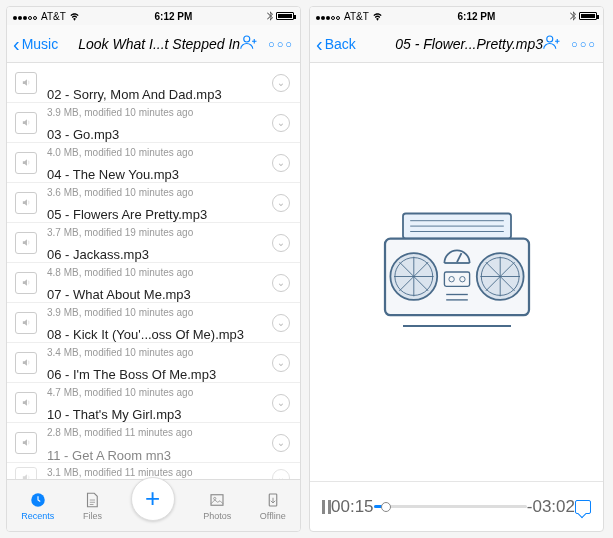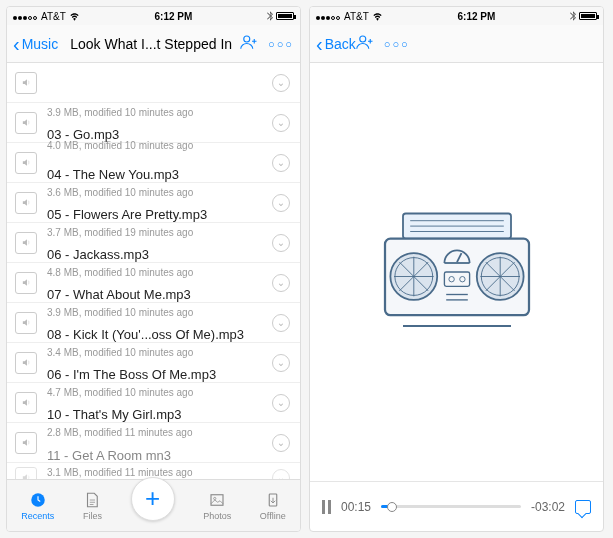--- a/index.html
+++ b/index.html
@@ -45,27 +45,28 @@
     display: flex;
     align-items: center;
     padding: 0 6px;
     border-bottom: 1px solid #e0e0e0;
     background: #fafafa;
   }
   .nav-back { display:flex; align-items:center; color:#0a84ff; font-size:14px; cursor:pointer; }
   .nav-back .chev { font-size:20px; line-height:1; margin-right:2px; }
   .nav-title {
     flex: 1;
-    text-align: center;
+    text-align: right;
     font-size: 14px;
     color: #000;
     padding-left: 4px;
     white-space: nowrap;
     overflow: hidden;
     text-overflow: ellipsis;
+    font-style: italic;
   }
   .nav-right { display:flex; align-items:center; gap:10px; color:#0a84ff; }
   .person-add { font-size:16px; }
   .more-dots { letter-spacing:2px; font-size:11px; }
   .list {
     flex: 1;
     overflow: hidden;
     background:#fff;
   }
   .list-row {
@@ -131,22 +132,21 @@
   .content-area {
     flex:1; display:flex; align-items:center; justify-content:center;
   }
   .boombox svg { display:block; }
   .player-bar {
     height: 50px;
     border-top: 1px solid #e5e5e5;
     display:flex;
     align-items:center;
     padding: 0 12px;
-    gap:10px;
-    font-size:12px;
+    font-size:17px;
     color:#666;
   }
   .pause-icon { display:flex; gap:3px; }
   .pause-icon span { width:3px; height:14px; background:#888; }
   .progress {
     flex:1; position:relative; height: 3px; background:#ddd; border-radius:2px;
   }
   .progress-fill { position:absolute; left:0; top:0; bottom:0; width:8%; background:#0a84ff; border-radius:2px; }
   .progress-thumb { position:absolute; left:8%; top:50%; width:10px; height:10px; background:#fff; border:1px solid #888; border-radius:50%; transform:translate(-50%,-50%); }
   .comment-icon { width:16px; height:14px; border:1.5px solid #0a84ff; border-radius:2px; position:relative; }
@@ -209,20 +209,21 @@
     <div class="row-chevron">⌄</div>
   </div>
       <div class="list-row">
     <div class="speaker-icon">
       <svg viewBox="0 0 24 24">
             <path d="M4 9v6h4l5 4V5l-5 4H4z" fill="#bbb"></path>
             <path d="M16 8c1.5 1 1.5 7 0 8" stroke="#bbb" fill="none"></path>
           </svg>
     </div>
     <div class="row-text">
+      <div class="row-title">02 - Sorry, Mom And Dad.mp3</div>
       <div class="row-sub">4.0 MB, modified 10 minutes ago</div>
     </div>
     <div class="row-chevron">⌄</div>
   </div>
       <div class="list-row">
     <div class="speaker-icon">
       <svg viewBox="0 0 24 24">
             <path d="M4 9v6h4l5 4V5l-5 4H4z" fill="#bbb"></path>
             <path d="M16 8c1.5 1 1.5 7 0 8" stroke="#bbb" fill="none"></path>
           </svg>
@@ -391,20 +392,21 @@
           <span class="batt-fill"></span>
         </span>
     </div>
   </div>
 
   <div class="nav-bar">
     <div class="nav-back">
       <span class="chev">‹</span>
       <span>Back</span>
     </div>
+    <div class="nav-title">05 - Flower...Pretty.mp3</div>
     <div class="nav-right">
       <span class="person-add">
         <svg width="18" height="14" viewBox="0 0 24 18">
             <circle cx="9" cy="5" r="4" stroke="#0a84ff" stroke-width="1.5" fill="none"></circle>
             <path d="M1 18c0-4 4-7 8-7s8 3 8 7" stroke="#0a84ff" stroke-width="1.5" fill="none"></path>
             <path d="M19 5v6M16 8h6" stroke="#0a84ff" stroke-width="1.5"></path>
           </svg>
       </span>
       <span class="more-dots">○○○</span>
     </div>

